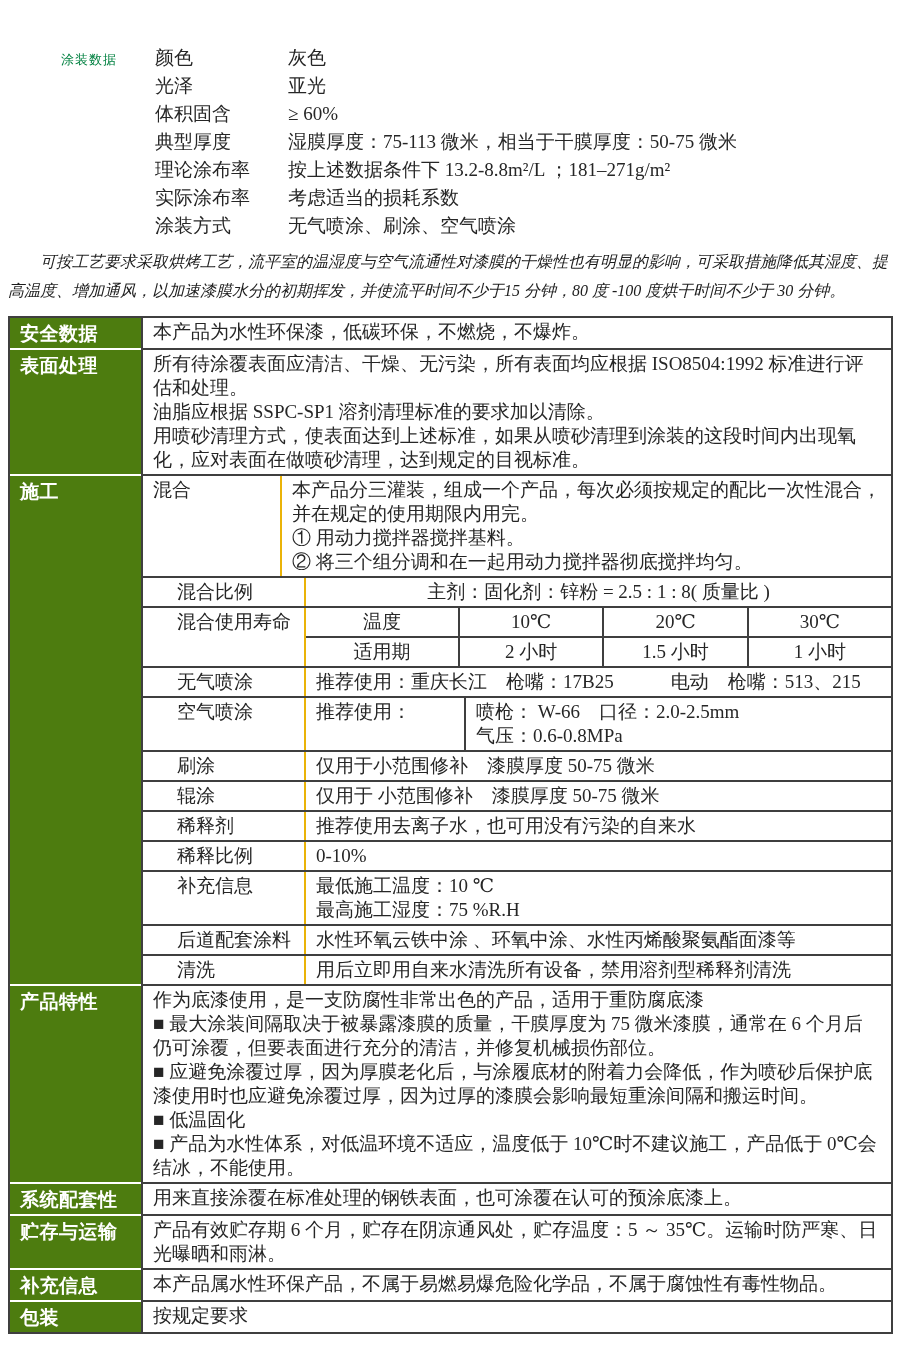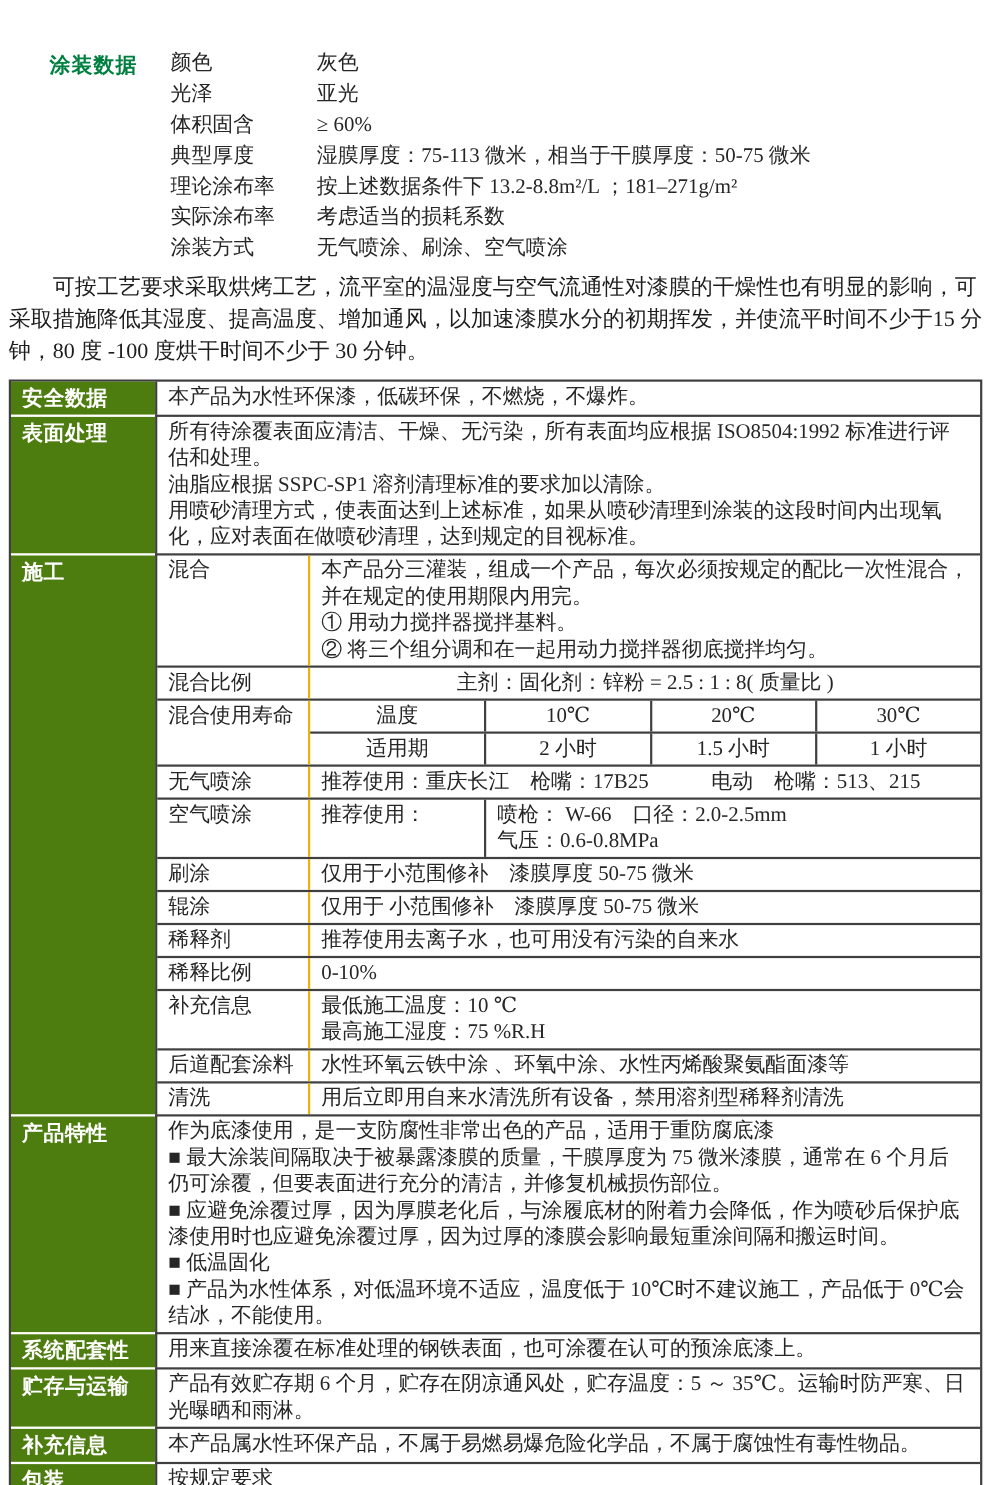--- a/index.html
+++ b/index.html
@@ -16,39 +16,40 @@
 
   
   .coating-section {
     position: relative;
     padding: 44px 10px 0 155px;
     font-size: 19px;
     line-height: 28px;
   }
   .cd-title {
     position: absolute;
-    left: 45px;
+    left: 61px;
     top: 46px;
     font-family: "Liberation Sans", "DejaVu Sans", sans-serif;
-    font-weight: bold;
-    font-size: 19px;
+    font-weight: normal;
+    font-size: 13px;
     color: #008040;
     letter-spacing: 1px;
   }
   .cd-row { display: flex; }
   .cd-label { width: 133px; flex: 0 0 133px; }
   .cd-value { flex: 1; }
 
   
   .intro {
     margin: 7px 7px 0 8px;
-    font-size: 20px;
+    font-size: 16px;
     line-height: 29px;
     text-indent: 2em;
     color: #1d1d1d;
+    font-style: italic;
   }
 
   
   .tbl {
     margin: 11px 7px 0 8px;
     border: 2px solid #3f3f3f;
     font-size: 19px;
     line-height: 24px;
   }
   .sec { display: flex; align-items: stretch; }
@@ -68,21 +69,21 @@
     flex: 1;
     border-left: 2px solid #3f3f3f;
     border-top: 2px solid #3f3f3f;
   }
   .sec:first-child .body { border-top: none; }
   .cellpad { padding: 2px 10px; }
   .pre { white-space: pre-line; }
 
   
   .crow { display: flex; align-items: flex-start; }
-  .crow + .crow { border-top: 2px solid #3f3f3f; }
+  .crow + .crow { border-top: 2px solid #3f3f3f; padding-left: 24px; }
   .clabel { flex: 0 0 137px; width: 137px; padding: 2px 4px 2px 10px; }
   .ccontent { flex: 1; border-left: 2px solid #eab308; padding: 2px 10px; }
   .ccontent.nopad { padding: 0; }
   .center { text-align: center; }
 
   
   .pot-row { display: flex; }
   .pot-row + .pot-row { border-top: 2px solid #3f3f3f; }
   .pot-cell {
     flex: 1;

